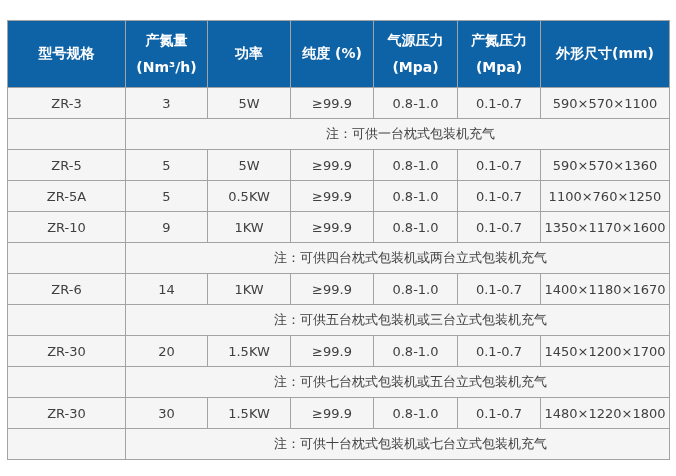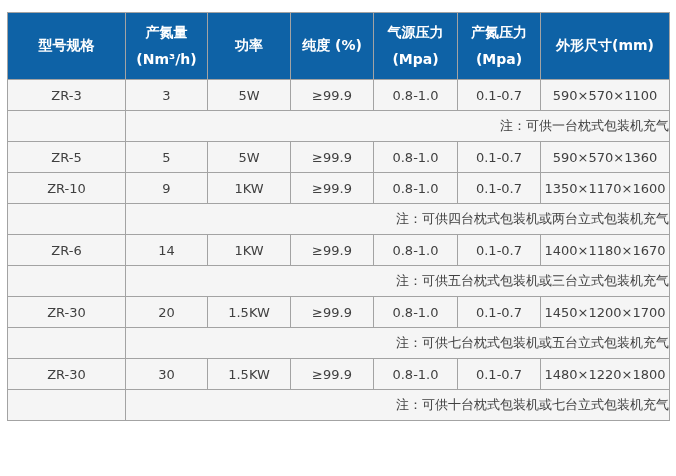--- a/index.html
+++ b/index.html
@@ -10,21 +10,21 @@
   body {
     width: 676px;
     height: 476px;
     overflow: hidden;
     font-family: "DejaVu Sans", "Liberation Sans", sans-serif;
   }
   table.spec {
     border-collapse: collapse;
     table-layout: fixed;
     width: 662px;
-    margin: 12px 7px 0 7px;
+    margin: 20px 7px 0 7px;
     padding-left: 9px;
   }
   table.spec th,
   table.spec td {
     border: 1px solid #a3a3a3;
     padding: 0;
     overflow: hidden;
   }
   
   table.spec thead th {
@@ -49,21 +49,21 @@
   table.spec tbody td {
     background: #f5f5f5;
     color: #404040;
     font-size: 13px;
     height: 30px;
     text-align: center;
     vertical-align: middle;
     white-space: nowrap;
   }
   table.spec tbody td.note-cell {
-    text-align: right;
+    text-align: center;
     padding-left: 26px;
   }
 </style>
 </head>
 <body>
 
 <table class="spec">
   <colgroup>
     <col style="width:118px">
     <col style="width:82px">
@@ -136,20 +136,29 @@
       <tr>
         <td>ZR-5</td>
         <td>5</td>
         <td>5W</td>
         <td>≥99.9</td>
         <td>0.8-1.0</td>
         <td>0.1-0.7</td>
         <td>590×570×1360</td>
       </tr>
       <tr>
+        <td>ZR-5A</td>
+        <td>5</td>
+        <td>0.5KW</td>
+        <td>≥99.9</td>
+        <td>0.8-1.0</td>
+        <td>0.1-0.7</td>
+        <td>1100×760×1250</td>
+      </tr>
+      <tr>
         <td>ZR-10</td>
         <td>9</td>
         <td>1KW</td>
         <td>≥99.9</td>
         <td>0.8-1.0</td>
         <td>0.1-0.7</td>
         <td>1350×1170×1600</td>
       </tr>
       <tr>
         <td></td>

